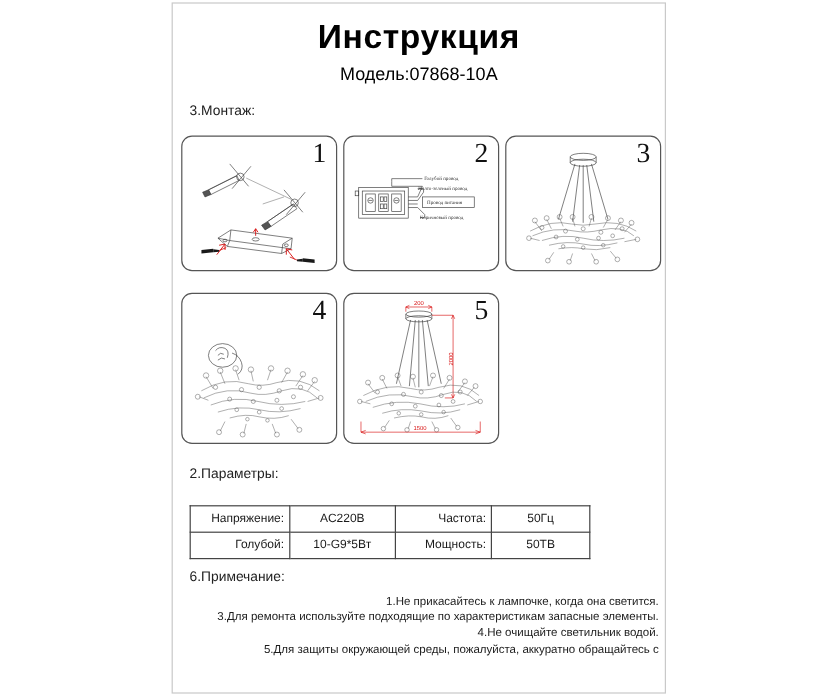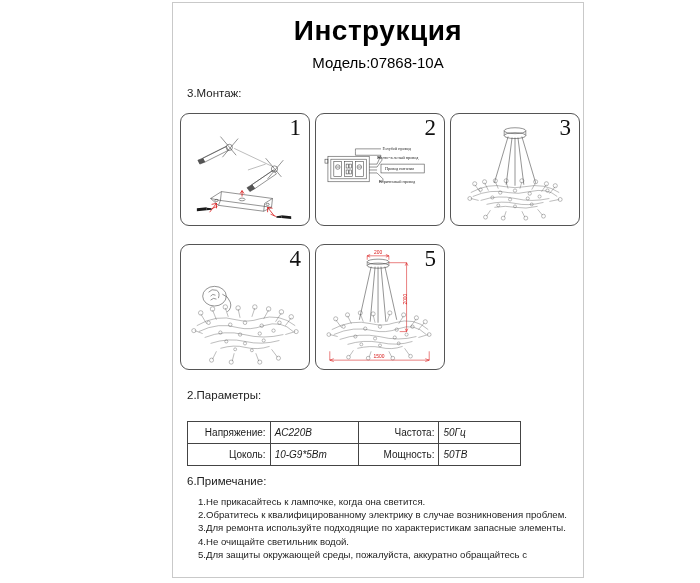--- a/index.html
+++ b/index.html
@@ -17,21 +17,20 @@
   }
   .page-frame {
     position: absolute;
     left: 143px;
     top: 2px;
     width: 412px;
     height: 576px;
     border: 1px solid #c9c9c9;
     box-sizing: border-box;
     background: #ffffff;
-    margin-left: 29px;
   }
 
   
   .doc-title {
     position: absolute;
     left: 0; right: 0;
     top: 12px;
     text-align: center;
     font-size: 28px;
     font-weight: bold;
@@ -97,31 +96,32 @@
     font-size: 10px;
     color: #1a1a1a;
   }
   .param-table td {
     border: 1px solid #444;
     height: 21px;
     padding: 0 4px;
     white-space: nowrap;
   }
   .param-table td.lbl { width: 78px; text-align: right; }
-  .param-table td.val { width: 89px; text-align: left; font-style: italic; }
+  .param-table td.val { width: 89px; text-align: center; }
 
   
   .notes {
     position: absolute;
     left: 25px;
     top: 492px;
     width: 380px;
     font-size: 9.6px;
     line-height: 13.2px;
     color: #1c1c1c;
+    text-align: right;
   }
   .note-line { white-space: pre-wrap; }
   .note-cont { padding-left: 9px; }
 
   .red { stroke: #d81515; fill: none; }
   .dimtext {
     font-family: "Liberation Sans", sans-serif;
     font-size: 5px;
     fill: #d81515;
   }
@@ -521,31 +521,30 @@
 
   <table class="param-table">
     <tbody>
       <tr>
         <td class="lbl">Напряжение:</td>
         <td class="val">AC220B</td>
         <td class="lbl">Частота:</td>
         <td class="val">50Гц</td>
       </tr>
       <tr>
-        <td class="lbl">Цоколь:</td>
+        <td class="lbl">Голубой:</td>
         <td class="val">10-G9*5Вт</td>
         <td class="lbl">Мощность:</td>
         <td class="val">50ТВ</td>
       </tr>
     </tbody>
   </table>
 
   <div class="section-heading" id="h-notes">6.Примечание:</div>
 
   <div class="notes">
     <div class="note-line">1.Не прикасайтесь к лампочке, когда она светится.</div>
-    <div class="note-line">2.Обратитесь к квалифицированному электрику в случае возникновения проблем.</div>
     <div class="note-line">3.Для ремонта используйте подходящие по характеристикам запасные элементы.</div>
     <div class="note-line">4.Не очищайте светильник водой.</div>
     <div class="note-line">5.Для защиты окружающей среды, пожалуйста, аккуратно обращайтесь с</div>
   </div>
 
 </div>
 
 </body></html>

